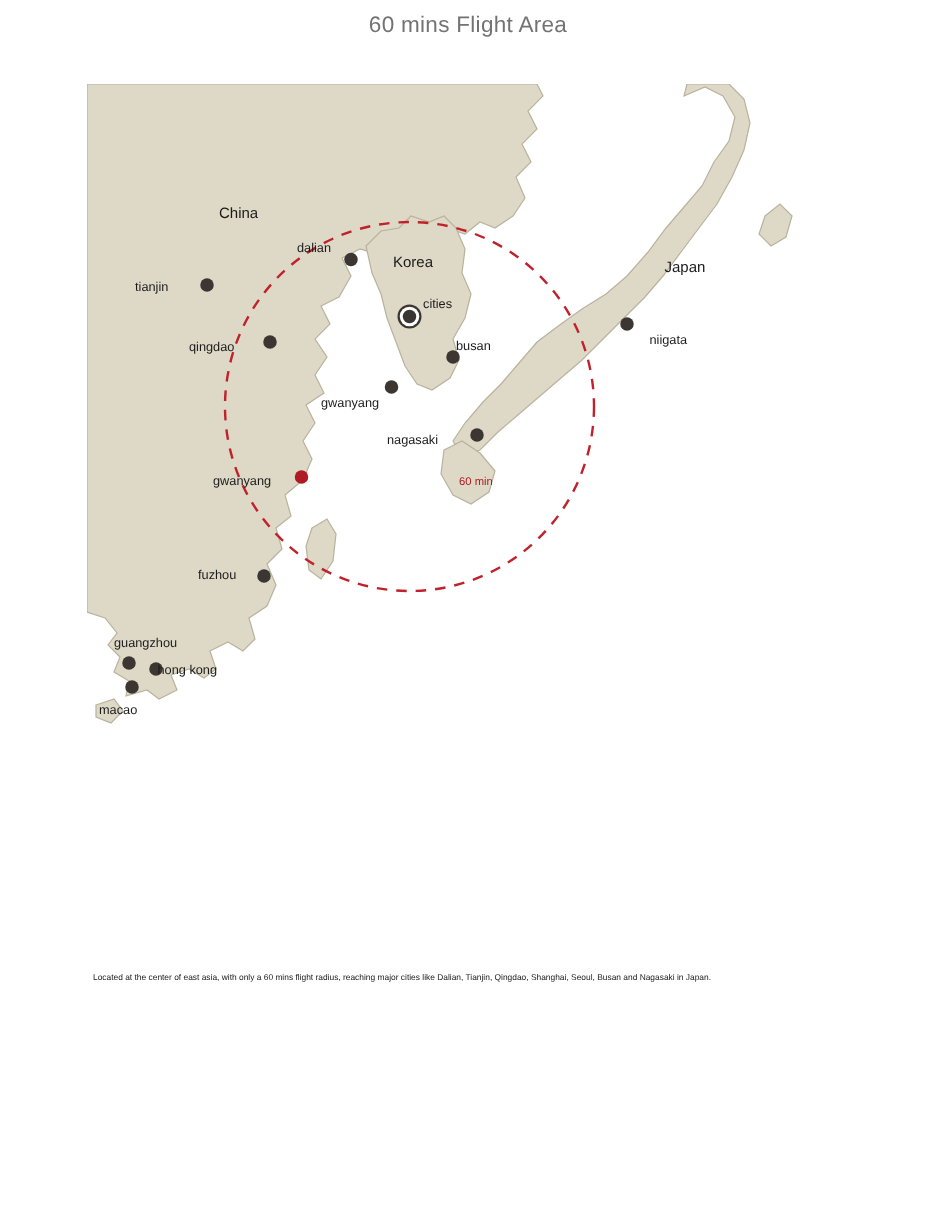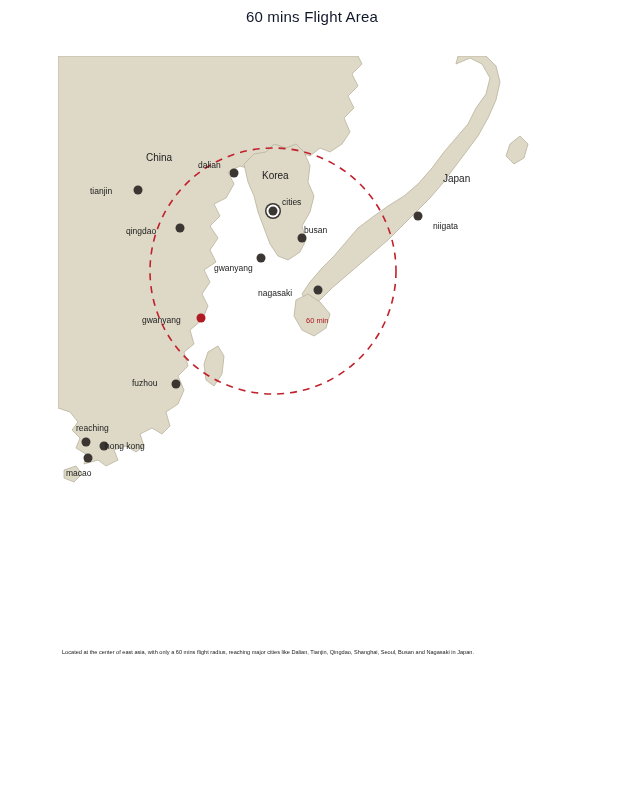--- a/index.html
+++ b/index.html
@@ -15,21 +15,21 @@
     color: #1a1a1a;
     overflow: hidden;
   }
   #page-title {
     position: absolute;
     top: 8px;
     left: 0;
     width: 624px;
     text-align: center;
     font-size: 15px;
-    color: #0f172a;
+    color: #737373;
     letter-spacing: 0.2px;
   }
   #map-figure {
     position: absolute;
     left: 58px;
     top: 56px;
     width: 508px;
     height: 570px;
   }
   #map-canvas {
@@ -113,21 +113,21 @@
       <path fill="#ded8c6" stroke="#b9b29c" stroke-width="0.8" d="M150,296 L160,290 L166,300 L164,318 L156,330 L148,324 L146,308 Z"></path>
     </g>
 
     <g>
       <path fill="#ded8c6" stroke="#b9b29c" stroke-width="0.8" d="M6,414 L18,410 L24,418 L16,426 L6,422 Z"></path>
     </g>
 
     <circle cx="215" cy="215" r="123" fill="none" stroke="#c0212b" stroke-width="1.6" stroke-dasharray="7 6"></circle>
   </svg>
 
-  <div class="region-label" style="left:88px;top:97px">China</div>
+  <div class="region-label" style="left:88px;top:82px">China</div>
   <div class="region-label" style="left:204px;top:115px">Korea</div>
   <div class="region-label" style="left:385px;top:118px">Japan</div>
 
   <div id="radius-label" style="left:200px;top:260px">60 min</div>
 
   <div class="city-dot" style="left:176px;top:117px"></div>
   <div class="city-dot" style="left:80px;top:134px"></div>
   <div class="city-dot ringed" style="left:215px;top:155px"></div>
   <div class="city-dot" style="left:360px;top:160px"></div>
   <div class="city-dot" style="left:122px;top:172px"></div>
@@ -143,19 +143,19 @@
   <div class="map-label" style="left:140px;top:105px">dalian</div>
   <div class="map-label" style="left:32px;top:131px">tianjin</div>
   <div class="map-label" style="left:224px;top:142px">cities</div>
   <div class="map-label" style="left:375px;top:166px">niigata</div>
   <div class="map-label" style="left:68px;top:171px">qingdao</div>
   <div class="map-label" style="left:246px;top:170px">busan</div>
   <div class="map-label" style="left:156px;top:208px">gwanyang</div>
   <div class="map-label" style="left:200px;top:233px">nagasaki</div>
   <div class="map-label" style="left:84px;top:260px">gwanyang</div>
   <div class="map-label" style="left:74px;top:323px">fuzhou</div>
-  <div class="map-label" style="left:18px;top:368px">reaching</div>
+  <div class="map-label" style="left:18px;top:368px">guangzhou</div>
   <div class="map-label" style="left:47px;top:386px">hong kong</div>
   <div class="map-label" style="left:8px;top:413px">macao</div>
 
 </div>
 
 <div id="caption">Located at the center of east asia, with only a 60 mins flight radius, reaching major cities like Dalian, Tianjin, Qingdao, Shanghai, Seoul, Busan and Nagasaki in Japan.</div>
 
 </body></html>

